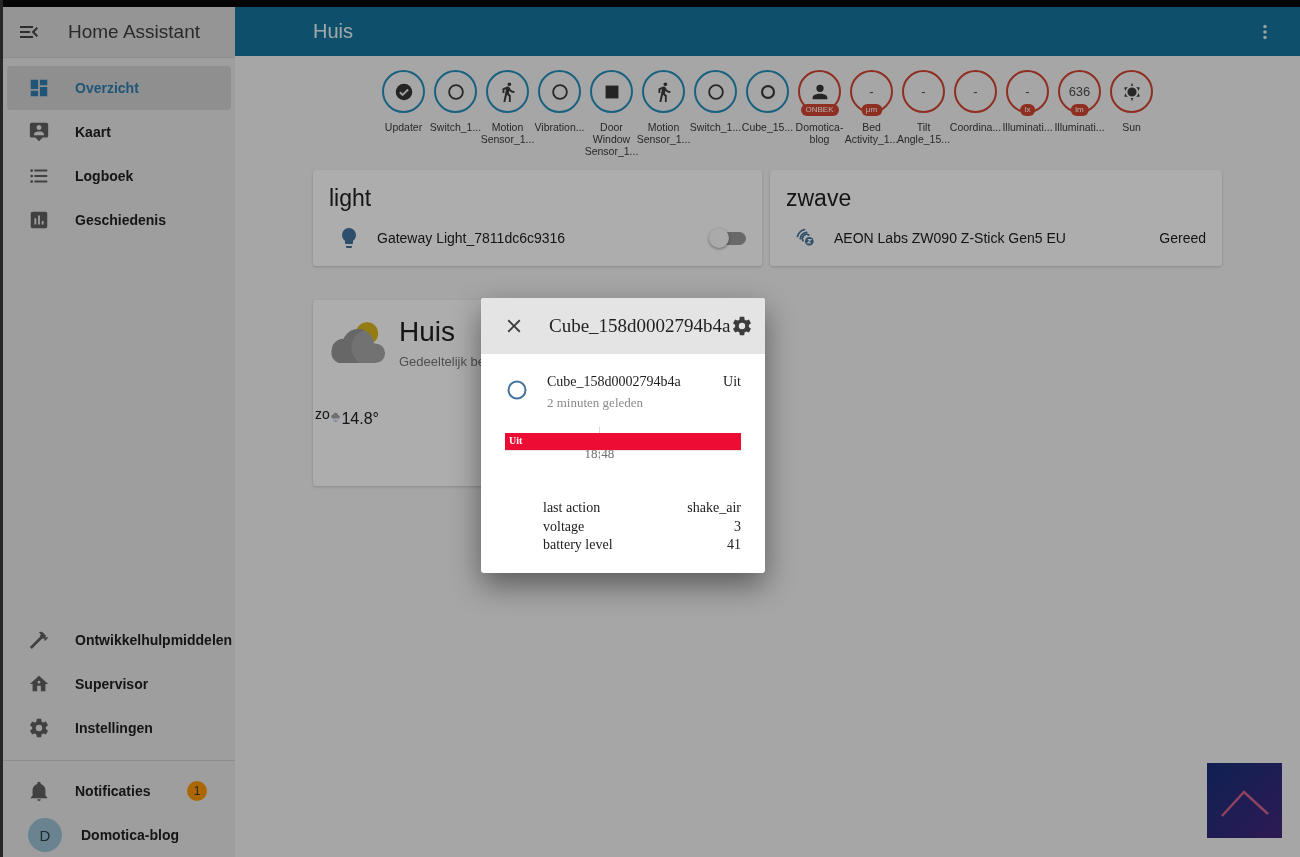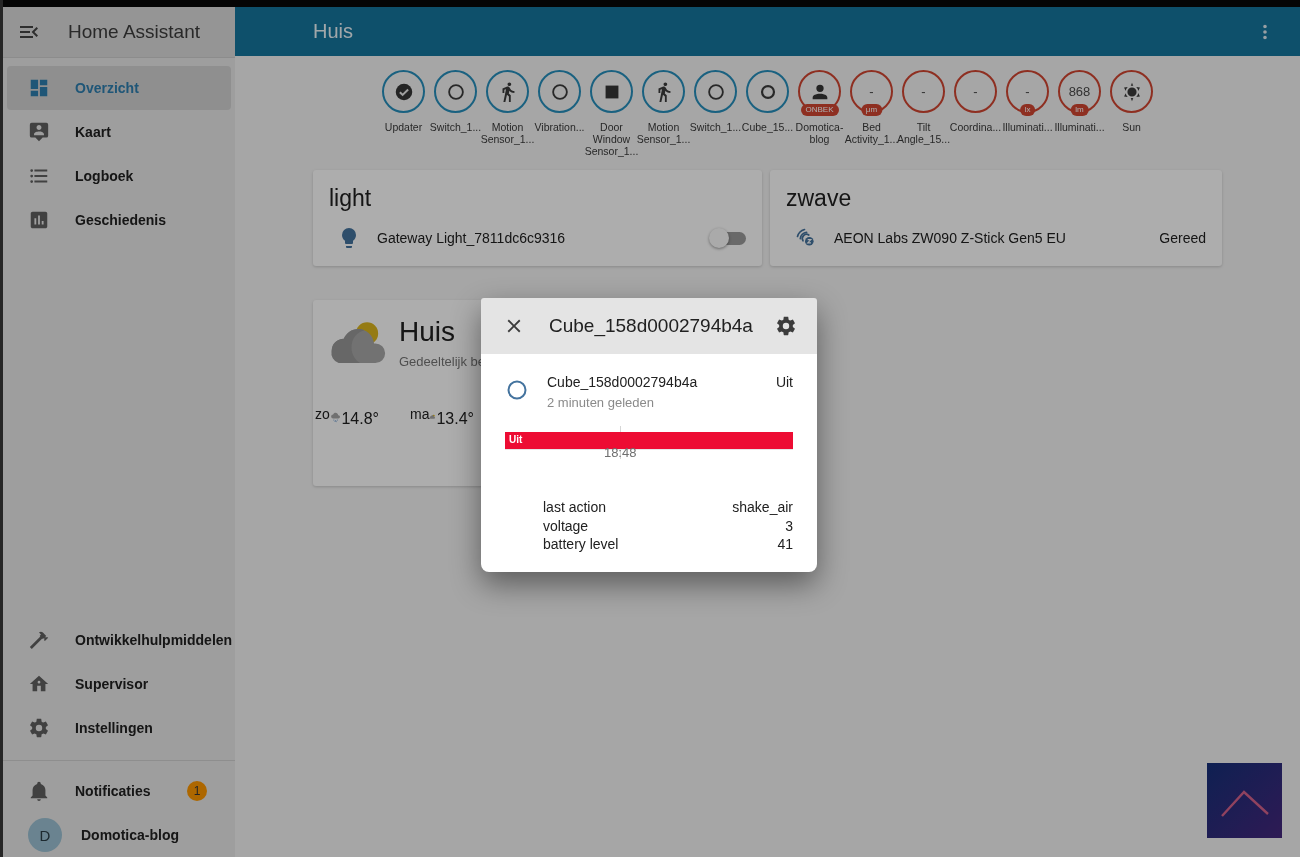--- a/index.html
+++ b/index.html
@@ -71,21 +71,21 @@
   .w-icon{width:38px;height:38px;margin-top:6px;}
   .w-temp{font-size:16px;color:#212121;margin-top:10px;}
 
   
   .logo{position:absolute;left:972px;top:707px;width:75px;height:75px;background:linear-gradient(135deg,var(--logo-gradient-start,#16307a),var(--logo-gradient-end,#45277d));cursor:pointer;}
 
   
   .scrim{position:absolute;inset:0;background:rgba(0,0,0,0.32);z-index:30;}
 
   
-  .dialog{position:absolute;left:481px;top:298px;width:336px;z-index:60;background:#ffffff;border-radius:8px;box-shadow:0 12px 30px rgba(0,0,0,0.45);}
+  .dialog{position:absolute;left:481px;top:298px;width:284px;z-index:60;background:#ffffff;border-radius:3px;box-shadow:0 12px 30px rgba(0,0,0,0.45);font-family:Liberation Serif, serif;}
   .dlg-header{height:56px;background:#e4e4e4;border-radius:3px 3px 0 0;display:flex;align-items:center;padding:0 20px 0 22px;}
   .dlg-close{width:22px;height:22px;color:#3c3c3c;cursor:pointer;flex:none;}
   .dlg-title{font-size:19px;color:#212121;margin-left:24px;flex:1;}
   .dlg-gear{width:22px;height:22px;color:#3c3c3c;cursor:pointer;flex:none;}
   .dlg-body{padding:12px 24px 18px 24px;}
   .dlg-entity{display:flex;align-items:flex-start;padding-top:8px;}
   .dlg-entity .eic{width:24px;height:24px;color:var(--icon-blue,#44739e);flex:none;margin-top:4px;}
   .dlg-etext{margin-left:18px;}
   .dlg-ename{font-size:14px;color:#212121;}
   .dlg-ewhen{font-size:13px;color:#8a8a8a;margin-top:5px;}
@@ -303,21 +303,21 @@
       </div>
       <div class="badge">
         <div class="b-circle red">
           <span class="b-value">-</span>
           <span class="b-unit">lx</span>
         </div>
         <div class="b-label">Illuminati...</div>
       </div>
       <div class="badge">
         <div class="b-circle red">
-          <span class="b-value">868</span>
+          <span class="b-value">636</span>
           <span class="b-unit">lm</span>
         </div>
         <div class="b-label">Illuminati...</div>
       </div>
       <div class="badge">
         <div class="b-circle red">
             <svg class="b-icon" viewBox="0 0 24 24">
               <path fill="#3c3c3c" d="M12,7A5,5 0 0,1 17,12A5,5 0 0,1 12,17A5,5 0 0,1 7,12A5,5 0 0,1 12,7M12,2L13.39,5.42C12.94,5.31 12.5,5.25 12,5.25C11.5,5.25 11.06,5.31 10.61,5.42L12,2M3.34,7L7.5,6.65C6.9,7.16 6.36,7.78 5.94,8.5C5.5,9.24 5.25,10 5.11,10.79L3.34,7M3.36,17L5.12,13.23C5.26,14 5.53,14.78 5.95,15.5C6.37,16.24 6.91,16.86 7.5,17.37L3.36,17M20.65,7L18.88,10.79C18.74,10 18.47,9.23 18.05,8.5C17.63,7.78 17.1,7.15 16.5,6.64L20.65,7M20.64,17L16.5,17.36C17.09,16.85 17.62,16.22 18.04,15.5C18.46,14.77 18.73,14 18.87,13.21L20.64,17M12,22L10.61,18.58C11.06,18.69 11.5,18.75 12,18.75C12.5,18.75 12.94,18.69 13.39,18.58L12,22Z"></path>
             </svg>
           </div>
@@ -379,28 +379,20 @@
               <g fill="#5b8fc9">
                 <circle cx="8" cy="18" r="1.1"></circle>
                 <circle cx="11.5" cy="20" r="1.1"></circle>
                 <circle cx="15" cy="18" r="1.1"></circle>
                 <circle cx="10" cy="21.5" r="0.9"></circle>
                 <circle cx="13.5" cy="21.8" r="0.9"></circle>
               </g>
             </svg>
           <div class="w-temp">14.8°</div>
         </div>
-        <div class="w-col">
-          <div class="w-day">ma</div>
-          <svg class="w-icon" viewBox="0 0 24 24">
-              <circle cx="16" cy="8" r="3.8" fill="#dcb61e"></circle>
-              <path d="M6.5,18A4.2,4.2 0 0,1 2.3,13.8A4.2,4.2 0 0,1 6.5,9.6C7.3,7.7 9.2,6.3 11.4,6.3C14.2,6.3 16.5,8.5 16.8,11.2L17.2,11.2A3.4,3.4 0 0,1 20.6,14.6A3.4,3.4 0 0,1 17.2,18H6.5Z" fill="#a5a5a5"></path>
-            </svg>
-          <div class="w-temp">13.4°</div>
-        </div>
       </div>
     </section>
 
     <div class="logo">
       <svg viewBox="0 0 75 75" width="75" height="75">
           <polyline points="15,53 37,29 61,51" fill="none" stroke="#d4628c" stroke-width="2.4"></polyline>
         </svg>
     </div>
   </main>
 

